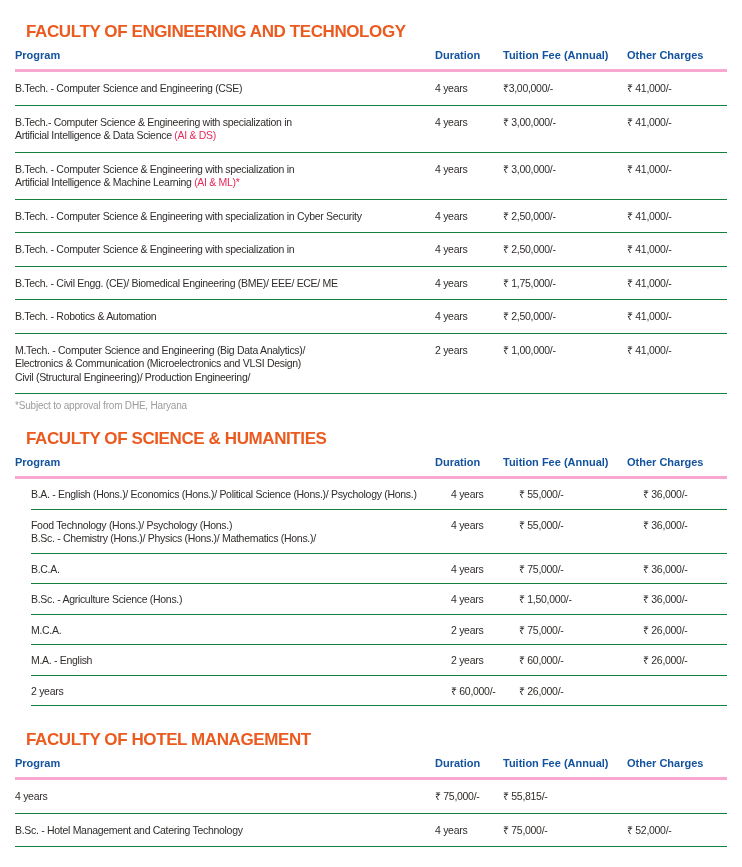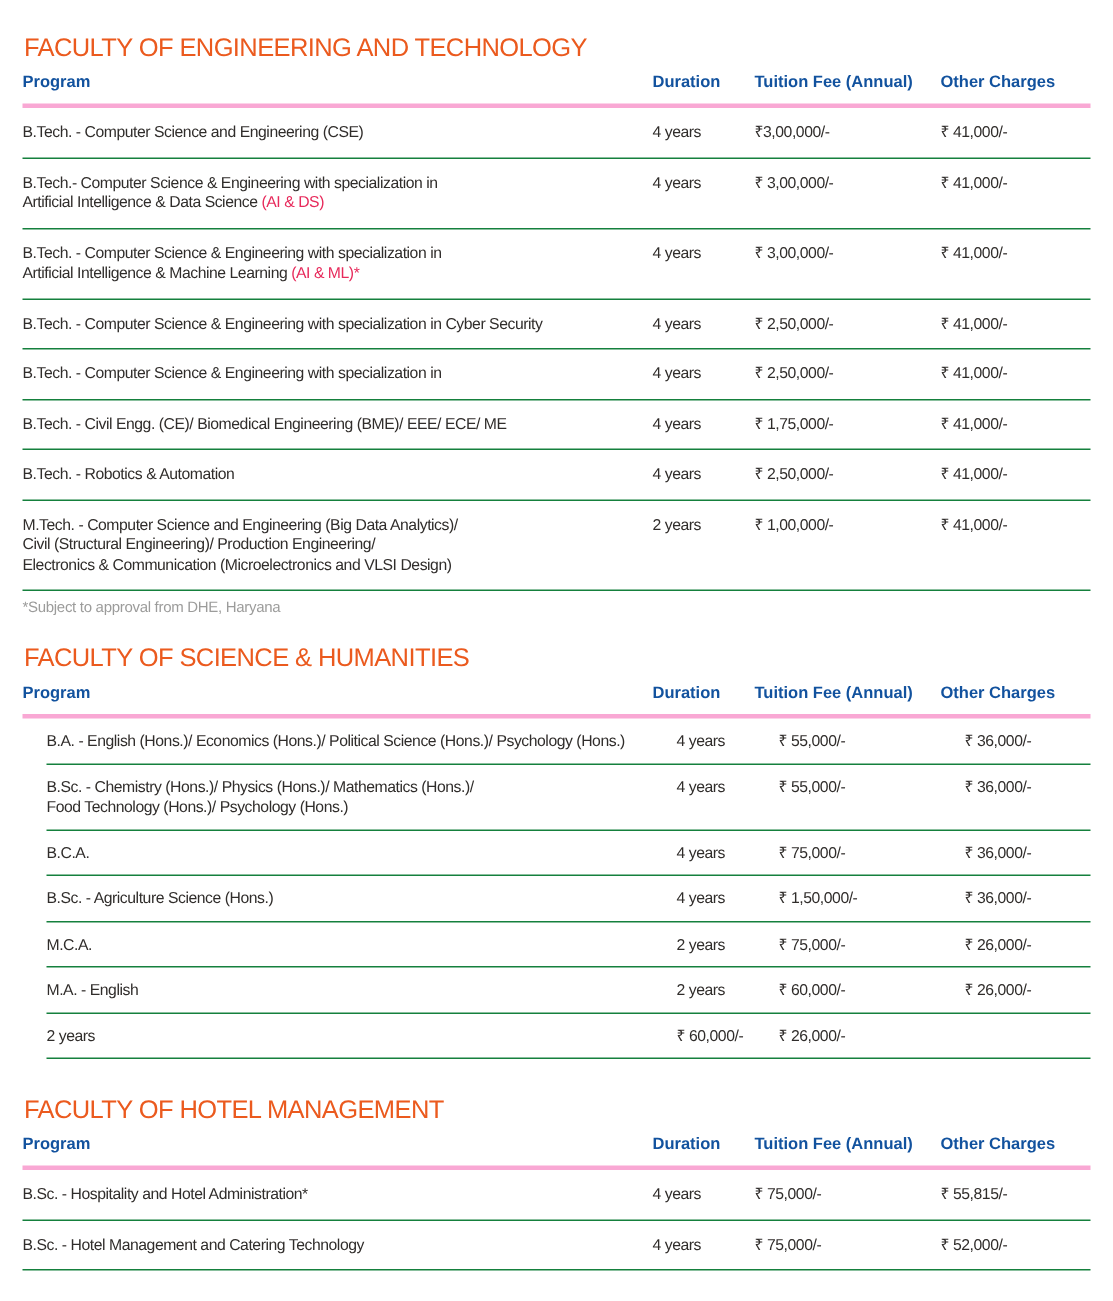--- a/index.html
+++ b/index.html
@@ -7,22 +7,22 @@
     width:742px;height:867px;overflow:hidden;
     font-family:"Liberation Sans",sans-serif;
     color:#302d2b;
     -webkit-font-smoothing:antialiased;
   }
   .page{box-sizing:border-box;width:742px;height:867px;padding:22px 15px 0 15px;}
   .section{margin:0;}
   .section:nth-child(2){margin-top:18px;}
   .section:nth-child(3){margin-top:24px;}
   .section-title{
-    color:#eb5a1e;font-size:17px;font-weight:normal;
-    letter-spacing:-0.4px;margin:0 0 7px 1px;line-height:20px;
+    color:#eb5a1e;font-size:17px;font-weight:bold;
+    letter-spacing:-0.4px;margin:0 0 7px 11px;line-height:20px;
   }
   .table{width:712px;}
   .table-header{
     display:grid;grid-template-columns:420px 68px 124px 100px;
     padding-bottom:7px;border-bottom:3px solid #f9a8d4;
   }
   .th{color:#12529e;font-weight:bold;font-size:11px;line-height:13px;}
   .tr{
     display:grid;grid-template-columns:420px 68px 124px 100px;
     border-bottom:1px solid #15803d;
@@ -106,22 +106,22 @@
               <div class="td c0">
                 <div class="line"><span>B.Tech. - Robotics &amp; Automation</span></div>
               </div>
               <div class="td c1">4 years</div>
               <div class="td c2">₹ 2,50,000/-</div>
               <div class="td c3">₹ 41,000/-</div>
             </div>
             <div class="tr">
               <div class="td c0">
                 <div class="line"><span>M.Tech. - Computer Science and Engineering (Big Data Analytics)/</span></div>
+                <div class="line"><span>Electronics &amp; Communication (Microelectronics and VLSI Design)</span></div>
                 <div class="line"><span>Civil (Structural Engineering)/ Production Engineering/</span></div>
-                <div class="line"><span>Electronics &amp; Communication (Microelectronics and VLSI Design)</span></div>
               </div>
               <div class="td c1">2 years</div>
               <div class="td c2">₹ 1,00,000/-</div>
               <div class="td c3">₹ 41,000/-</div>
             </div>
           </div>
     </div>
     <div class="sec-footnote">*Subject to approval from DHE, Haryana</div>
   </div>
 
@@ -138,22 +138,22 @@
             <div class="tr">
               <div class="td c0">
                 <div class="line"><span>B.A. - English (Hons.)/ Economics (Hons.)/ Political Science (Hons.)/ Psychology (Hons.)</span></div>
               </div>
               <div class="td c1">4 years</div>
               <div class="td c2">₹ 55,000/-</div>
               <div class="td c3">₹ 36,000/-</div>
             </div>
             <div class="tr">
               <div class="td c0">
+                <div class="line"><span>Food Technology (Hons.)/ Psychology (Hons.)</span></div>
                 <div class="line"><span>B.Sc. - Chemistry (Hons.)/ Physics (Hons.)/ Mathematics (Hons.)/</span></div>
-                <div class="line"><span>Food Technology (Hons.)/ Psychology (Hons.)</span></div>
               </div>
               <div class="td c1">4 years</div>
               <div class="td c2">₹ 55,000/-</div>
               <div class="td c3">₹ 36,000/-</div>
             </div>
             <div class="tr">
               <div class="td c0">
                 <div class="line"><span>B.C.A.</span></div>
               </div>
               <div class="td c1">4 years</div>
@@ -198,23 +198,20 @@
     <h2 class="section-title">FACULTY OF HOTEL MANAGEMENT</h2>
     <div class="table">
       <div class="table-header">
             <div class="th c0">Program</div>
             <div class="th c1">Duration</div>
             <div class="th c2">Tuition Fee (Annual)</div>
             <div class="th c3">Other Charges</div>
           </div>
       <div class="tbody">
             <div class="tr">
-              <div class="td c0">
-                <div class="line"><span>B.Sc. - Hospitality and Hotel Administration*</span></div>
-              </div>
               <div class="td c1">4 years</div>
               <div class="td c2">₹ 75,000/-</div>
               <div class="td c3">₹ 55,815/-</div>
             </div>
             <div class="tr">
               <div class="td c0">
                 <div class="line"><span>B.Sc. - Hotel Management and Catering Technology</span></div>
               </div>
               <div class="td c1">4 years</div>
               <div class="td c2">₹ 75,000/-</div>

